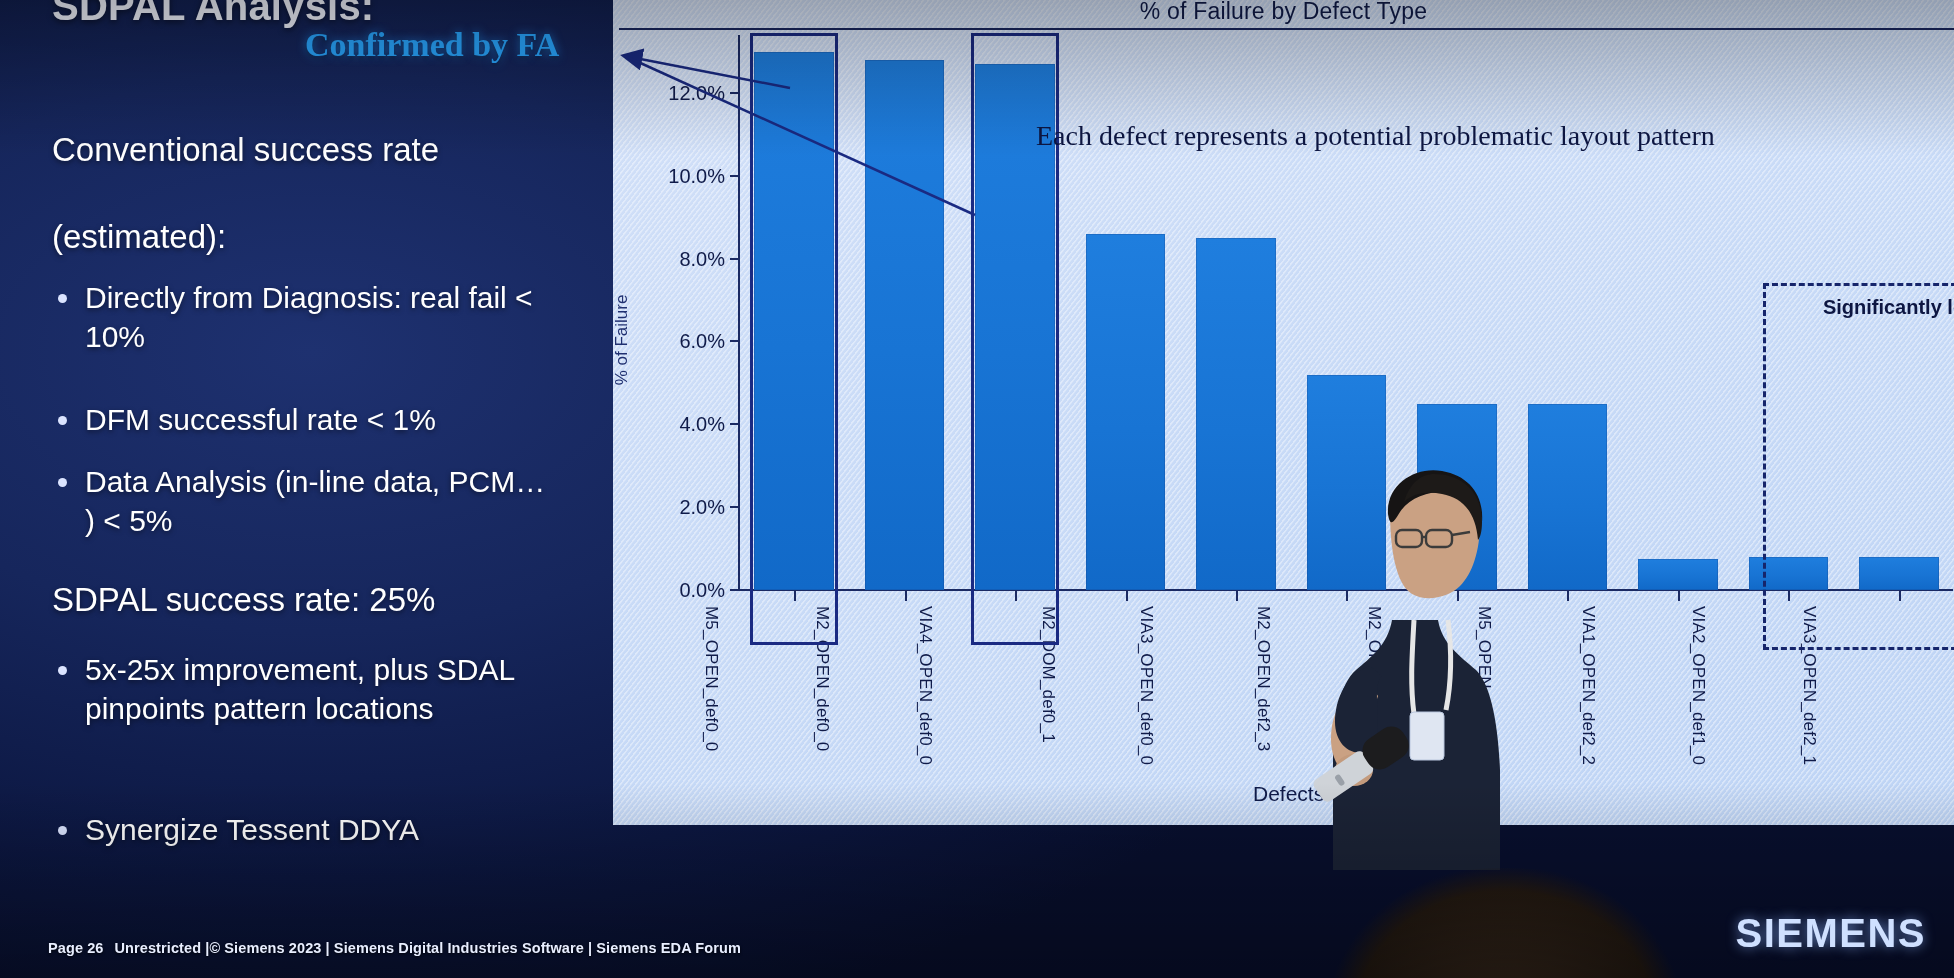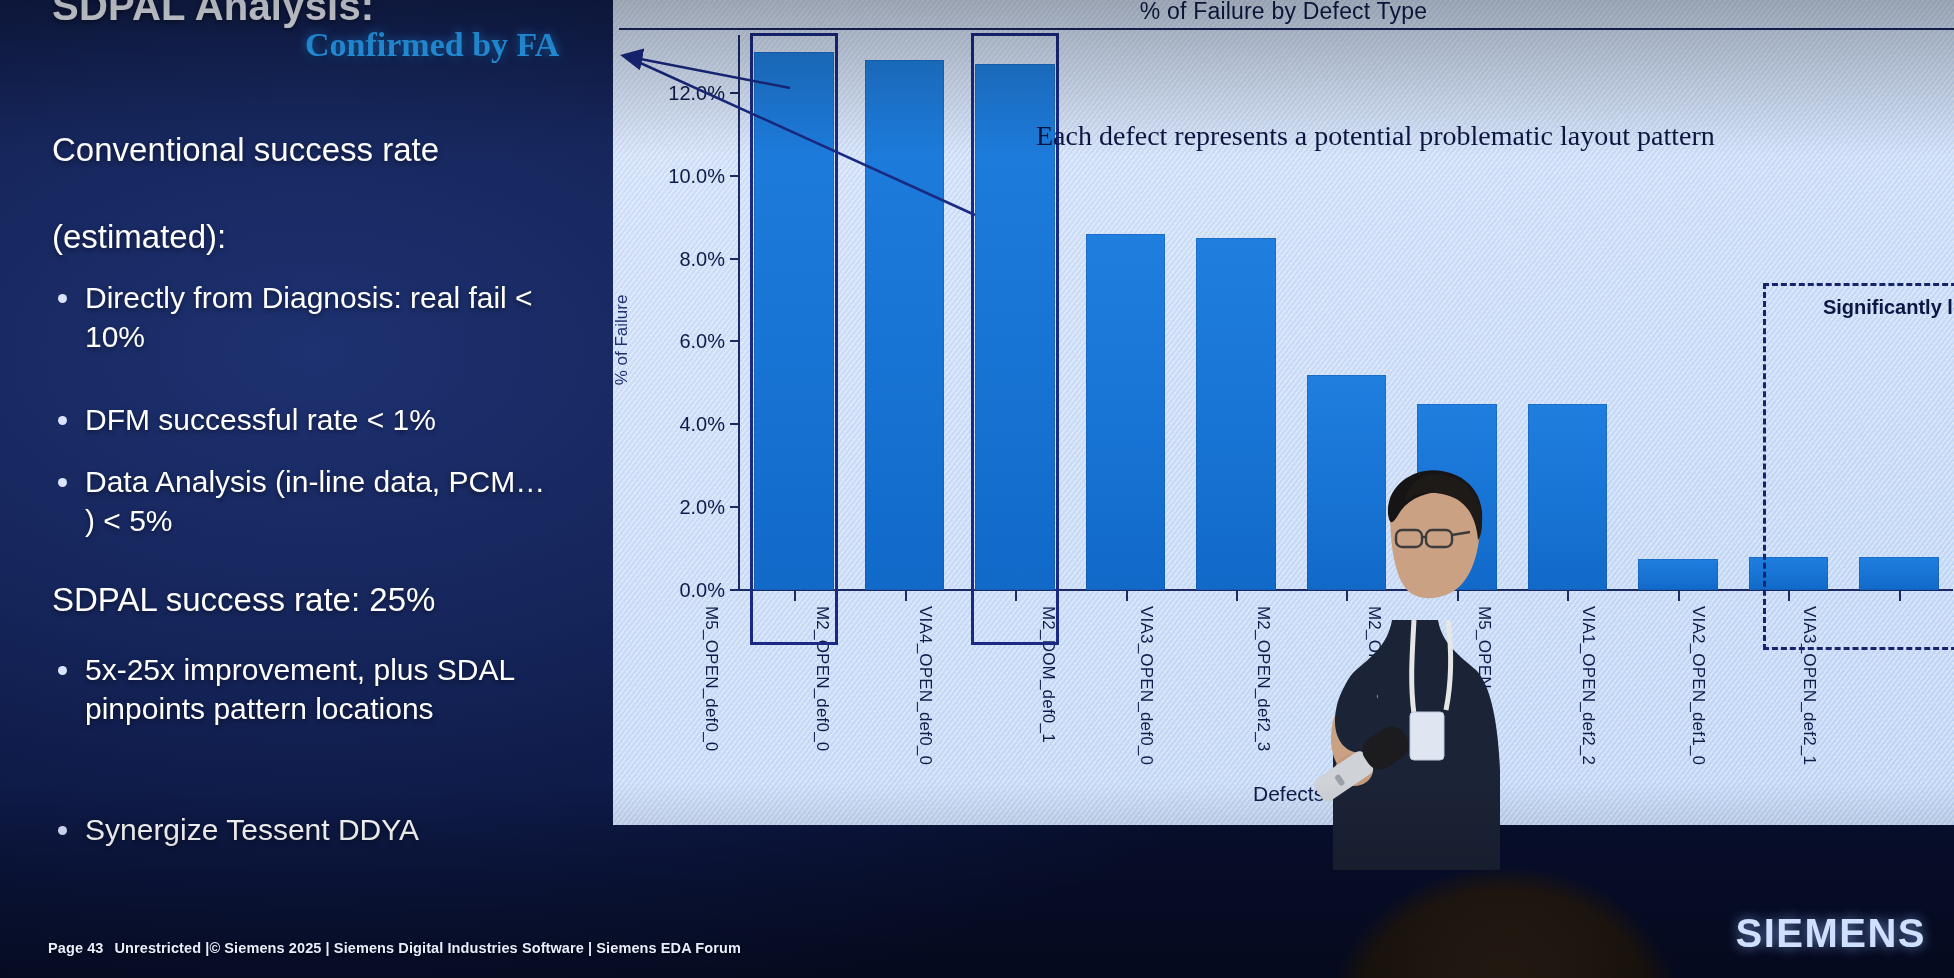--- a/index.html
+++ b/index.html
@@ -364,16 +364,16 @@
     <rect x="80" y="44" width="46" height="34" rx="14" fill="#1c1c1e"></rect>
     <rect x="44" y="56" width="6" height="12" rx="3" fill="#9aa0a8"></rect>
   </g>
 </svg>
 
 <div id="audience-head"></div>
 
 <div id="slide-vignette"></div>
 
 <div id="footer">
-  <span>Page 43</span>
-  <span>Unrestricted |© Siemens 2025 | Siemens Digital Industries Software | Siemens EDA Forum</span>
+  <span>Page 26</span>
+  <span>Unrestricted |© Siemens 2023 | Siemens Digital Industries Software | Siemens EDA Forum</span>
 </div>
 <div id="siemens-logo">SIEMENS</div>
 
 </body></html>

